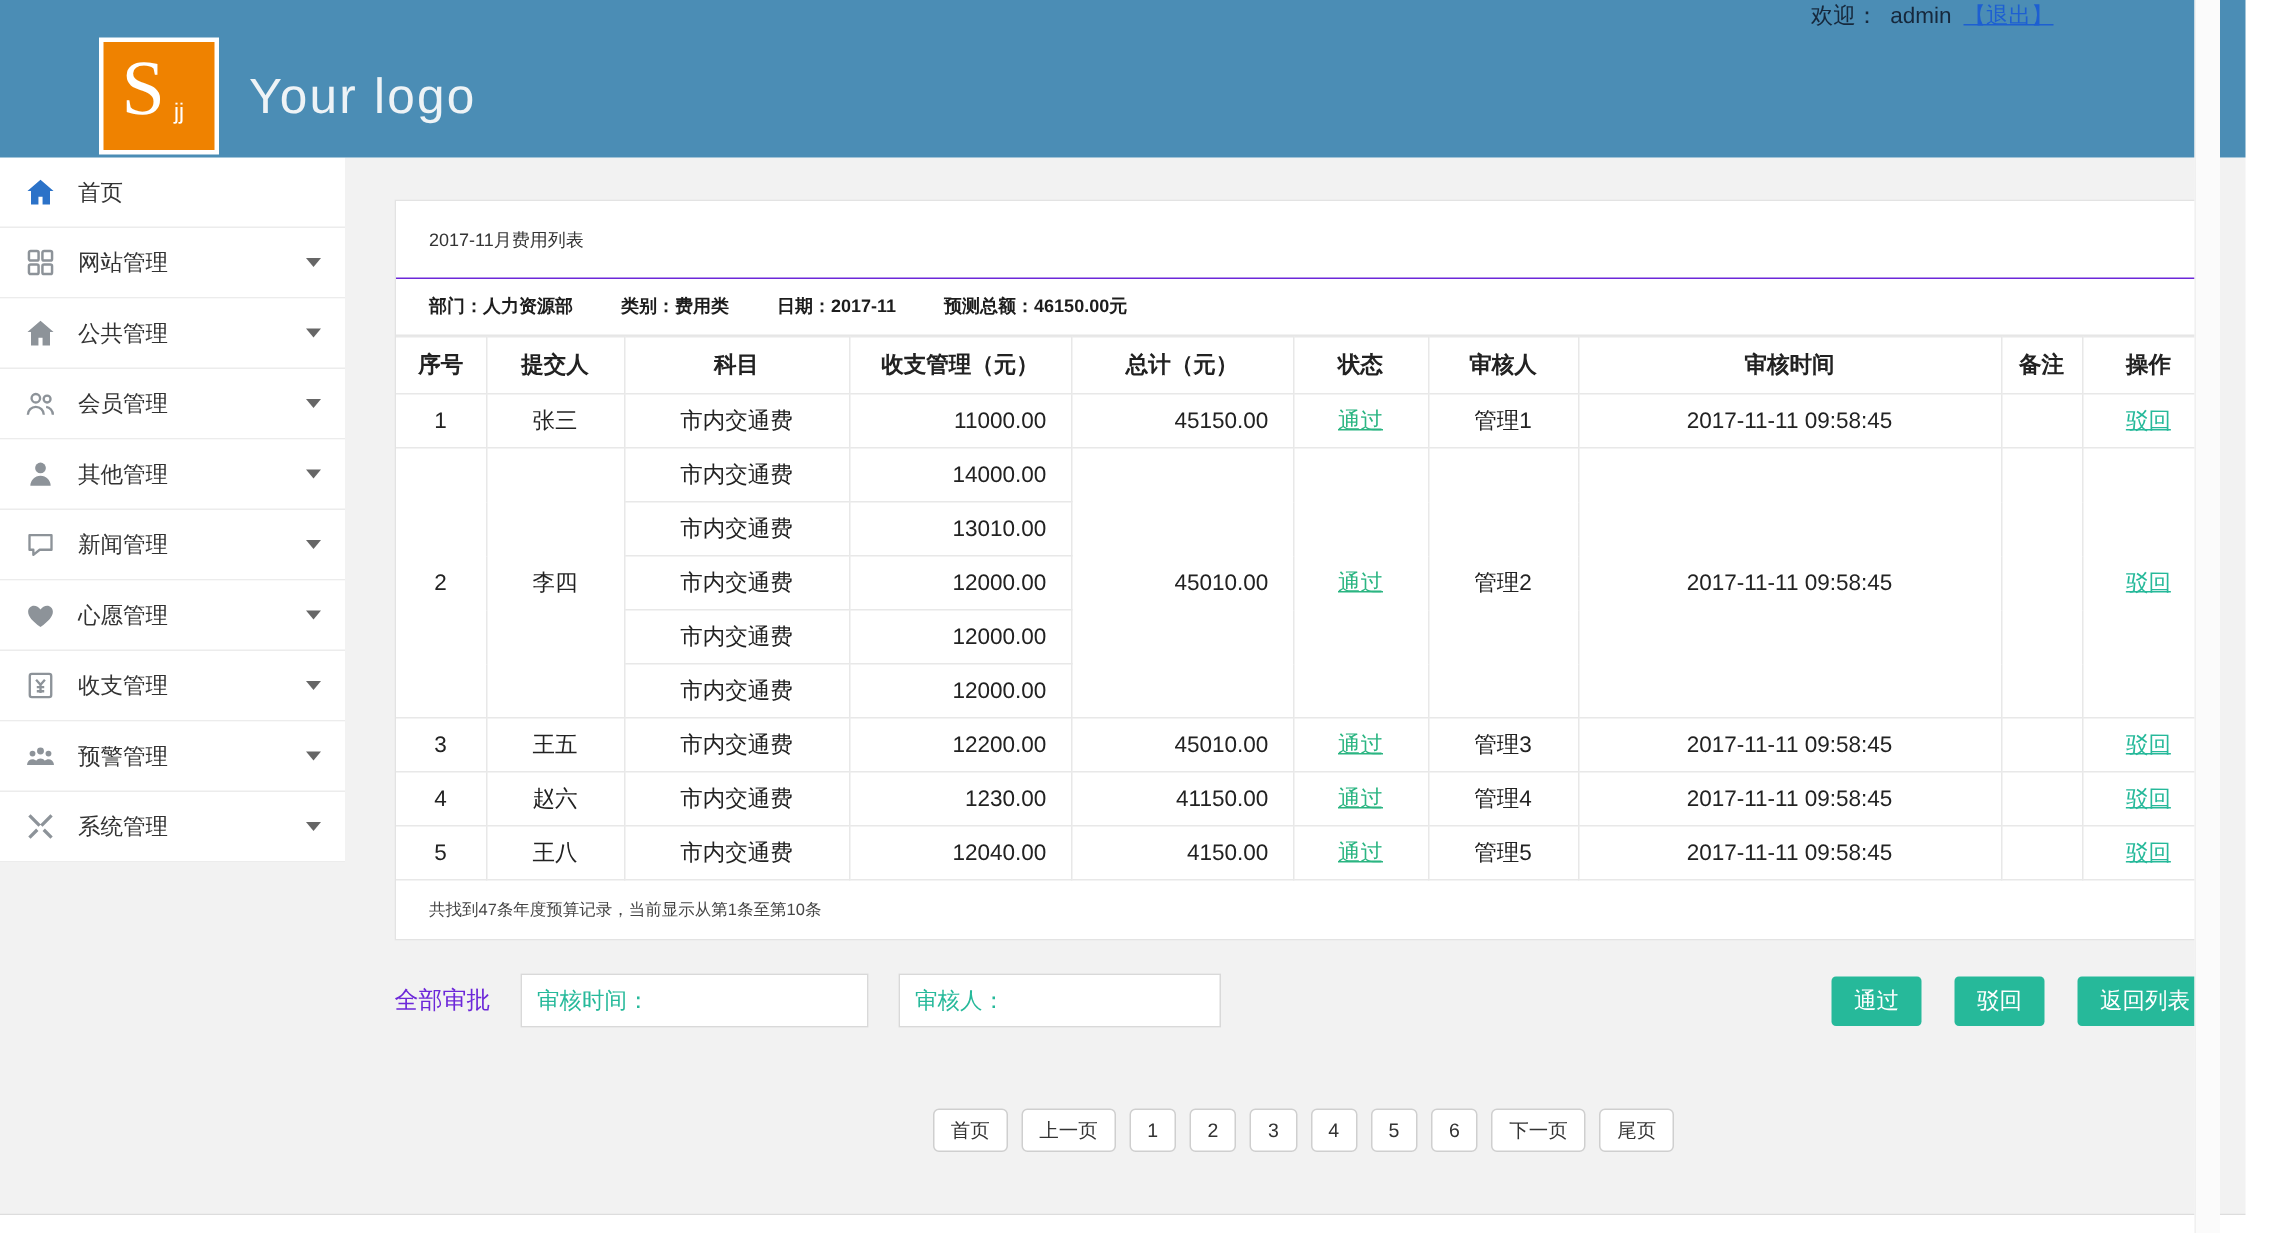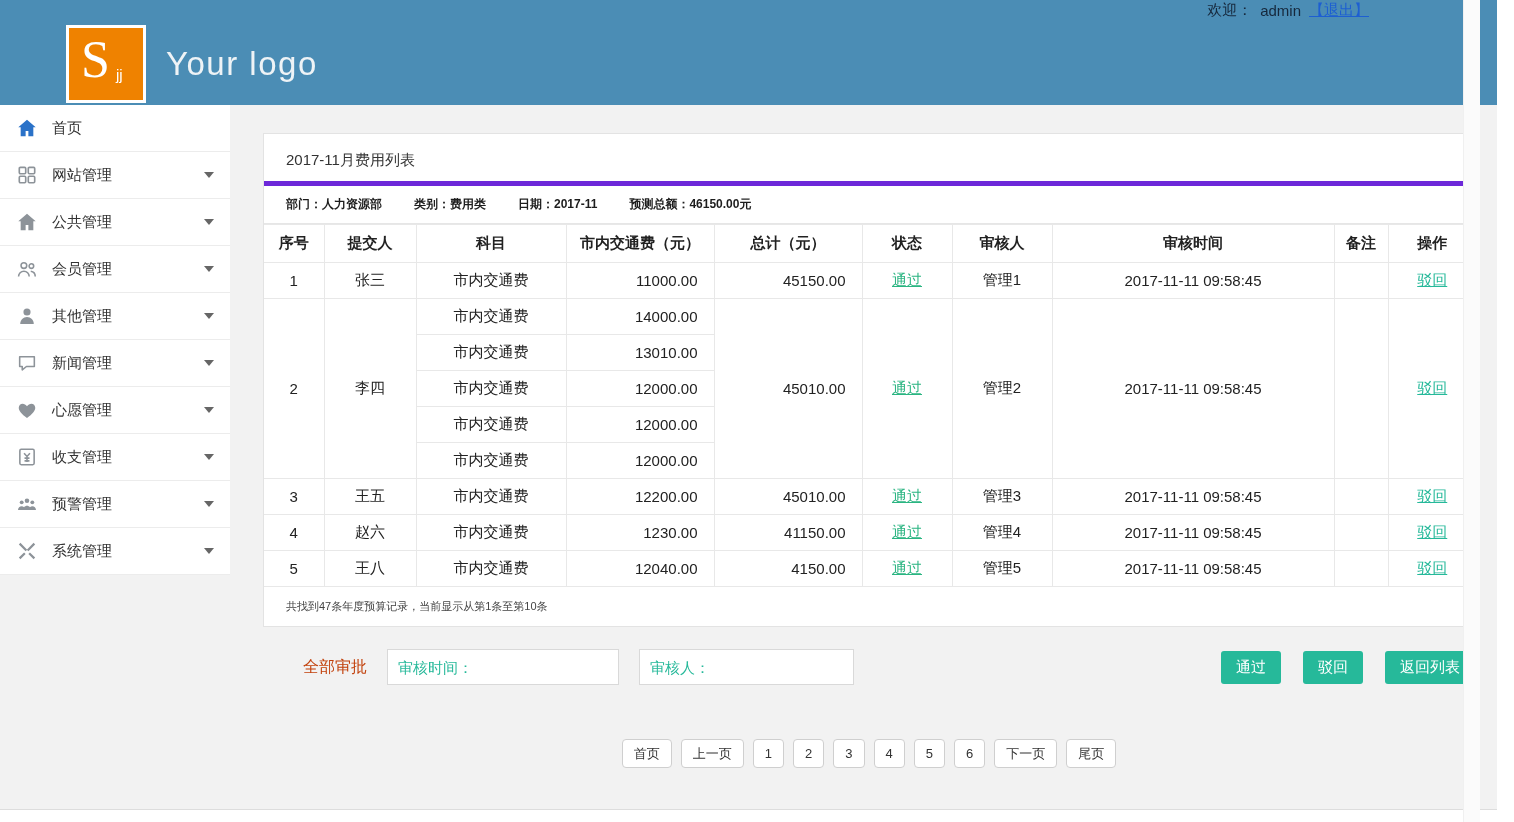--- a/index.html
+++ b/index.html
@@ -34,37 +34,37 @@
   .side-icon{width:22px;height:22px;margin-right:14px;color:#8d9399;display:inline-flex;}
   .side-icon svg{width:100%;height:100%;}
   .side-item[data-key="home"] .side-icon{color:#2b72c8;}
   .side-label{font-size:15px;color:#333;}
   .side-arrow{margin-left:auto;width:0;height:0;border-left:5px solid transparent;border-right:5px solid transparent;border-top:6px solid #666;}
 
   .main{flex:1;padding:28px 22px 0 33px;}
 
   
   .panel{width:1212px;background:#fff;border:1px solid #e3e3e3;}
-  .panel-title{height:52px;line-height:52px;padding-left:22px;font-size:15px;color:#333;border-bottom:5px solid #6d28d9;}
+  .panel-title{height:52px;line-height:52px;padding-left:22px;font-size:12px;color:#333;border-bottom:1px solid #6d28d9;}
   .filter-row{display:flex;gap:32px;padding:10px 22px;font-size:12px;font-weight:bold;color:#1d1d1d;border-bottom:1px solid #e6e6e6;align-items:center;}
   .filter-item{white-space:nowrap;}
 
   .data-table{width:100%;border-collapse:collapse;font-size:15px;color:#222;table-layout:fixed;}
   .data-table th{font-weight:bold;padding:9px 6px;border:1px solid #e8e8e8;text-align:center;}
   .data-table td{padding:8px 6px;border:1px solid #e8e8e8;text-align:center;overflow:hidden;}
   .data-table td.num{text-align:right;padding-right:16px;}
   .data-table th:first-child,.data-table td:first-child{border-left:none;}
   .data-table th:last-child,.data-table td:last-child{border-right:none;}
   .status-link{color:var(--status-green);text-decoration:underline;cursor:pointer;}
   .action-link{color:var(--accent-teal);text-decoration:underline;cursor:pointer;}
   .summary{padding:12px 22px;font-size:11px;color:#444;}
 
   
   .approval-row{display:flex;align-items:center;margin-top:22px;width:1212px;}
-  .approval-label{font-size:16px;color:#c2410c;margin-right:20px;white-space:nowrap;margin-left:40px;}
+  .approval-label{font-size:16px;color:#6d28d9;margin-right:20px;white-space:nowrap;}
   .approval-input{height:36px;border:1px solid #d9d9d9;background:#fff;padding:0 10px;font-size:15px;color:#333;outline:none;margin-right:20px;font-family:"Liberation Sans",sans-serif;}
   .approval-input::placeholder{color:var(--accent-teal);}
   .approval-input.w1{width:232px;}
   .approval-input.w2{width:215px;}
   .approval-buttons{margin-left:auto;display:flex;gap:22px;}
   .btn{background:var(--accent-teal);color:#fff;border:none;height:33px;padding:0 15px;font-size:15px;border-radius:3px;cursor:pointer;font-family:"Liberation Sans",sans-serif;}
 
   
   .pagination{display:flex;justify-content:center;gap:9px;margin-top:54px;width:1212px;}
   .page-btn{background:#fff;border:1px solid #cfcfcf;border-radius:4px;height:29px;min-width:28px;padding:0 11px;font-size:13px;color:#333;display:flex;align-items:center;justify-content:center;cursor:pointer;white-space:nowrap;}
@@ -219,21 +219,21 @@
             <col style="width:100px">
               <col style="width:282px">
               <col style="width:54px">
             <col style="width:88px">
           </colgroup>
           <thead>
               <tr>
                 <th>序号</th>
                 <th>提交人</th>
                 <th>科目</th>
-                <th>市内交通费（元）</th>
+                <th>收支管理（元）</th>
                 <th>总计（元）</th>
                 <th>状态</th>
                 <th>审核人</th>
                 <th>审核时间</th>
                 <th>备注</th>
                 <th>操作</th>
               </tr>
             </thead>
           <tbody>
               <tr>

